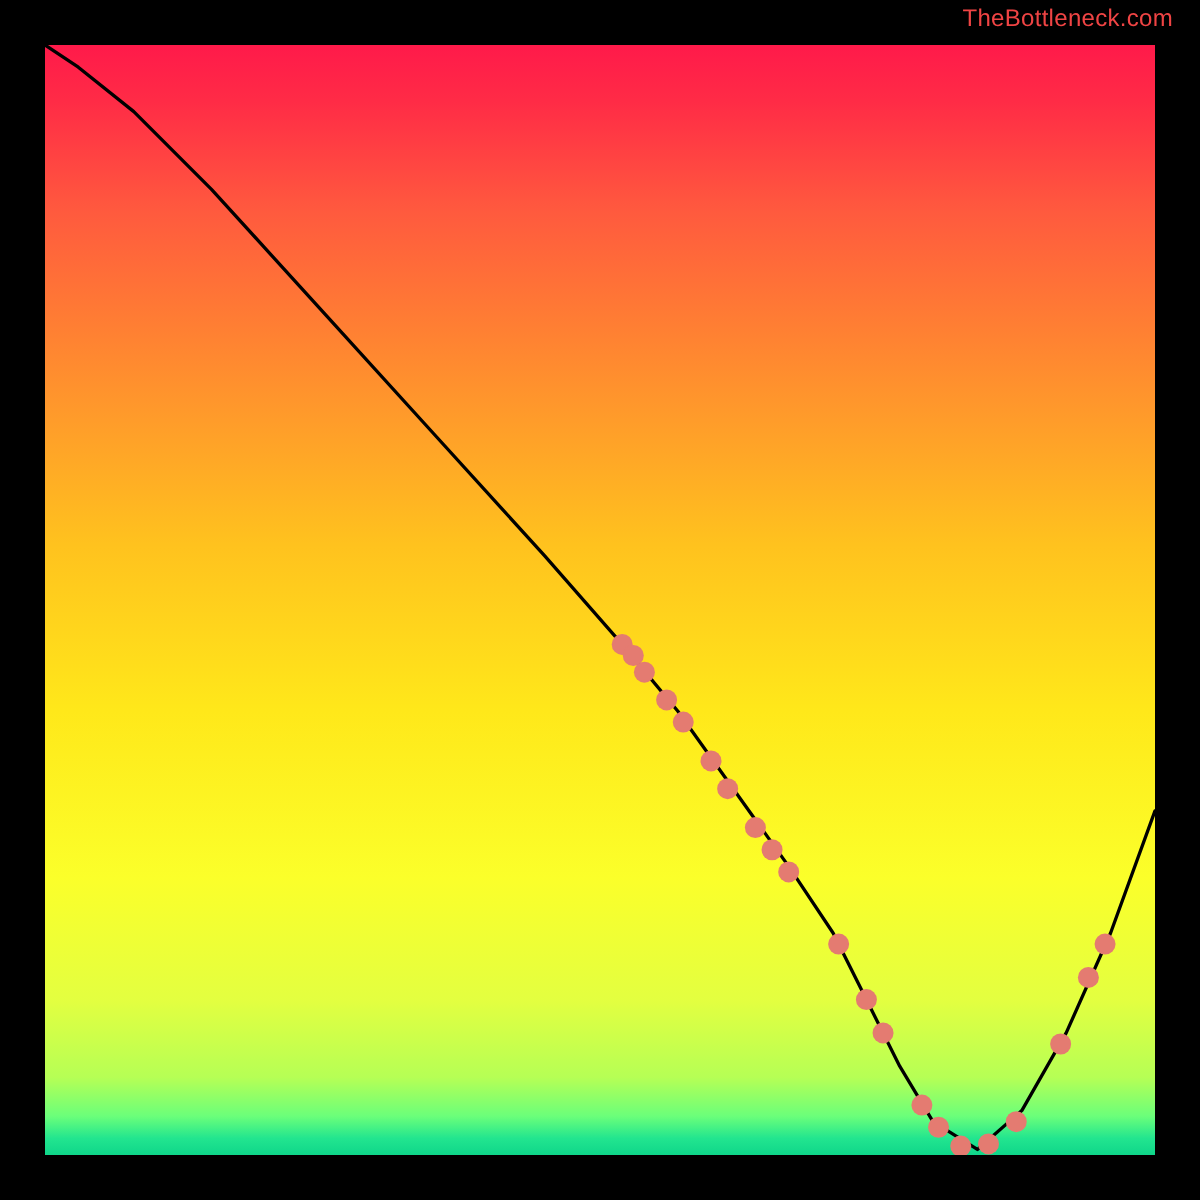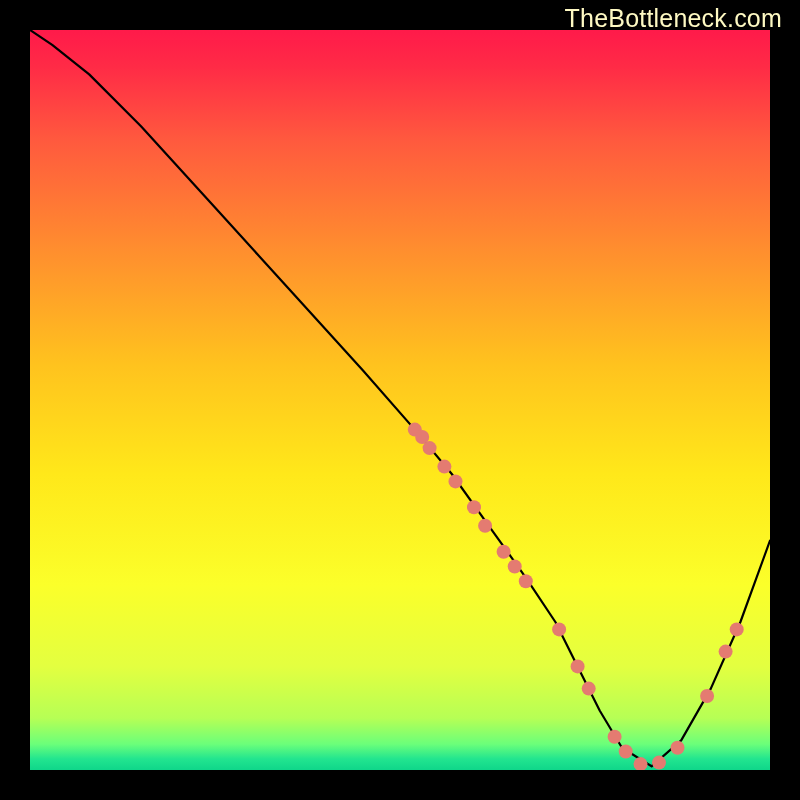--- a/index.html
+++ b/index.html
@@ -14,22 +14,22 @@
   .container {
     position: relative;
     width: 800px;
     height: 800px;
     background: #000;
   }
   .watermark {
     position: absolute;
     top: 4px;
     right: 18px;
-    color: #fef9c3;
-    font-size: 25px;
+    color: #ef4444;
+    font-size: 16px;
     font-weight: 500;
     z-index: 10;
     letter-spacing: 0.2px;
   }
   .plot-area {
     position: absolute;
     left: 30px;
     top: 30px;
     width: 740px;
     height: 740px;

